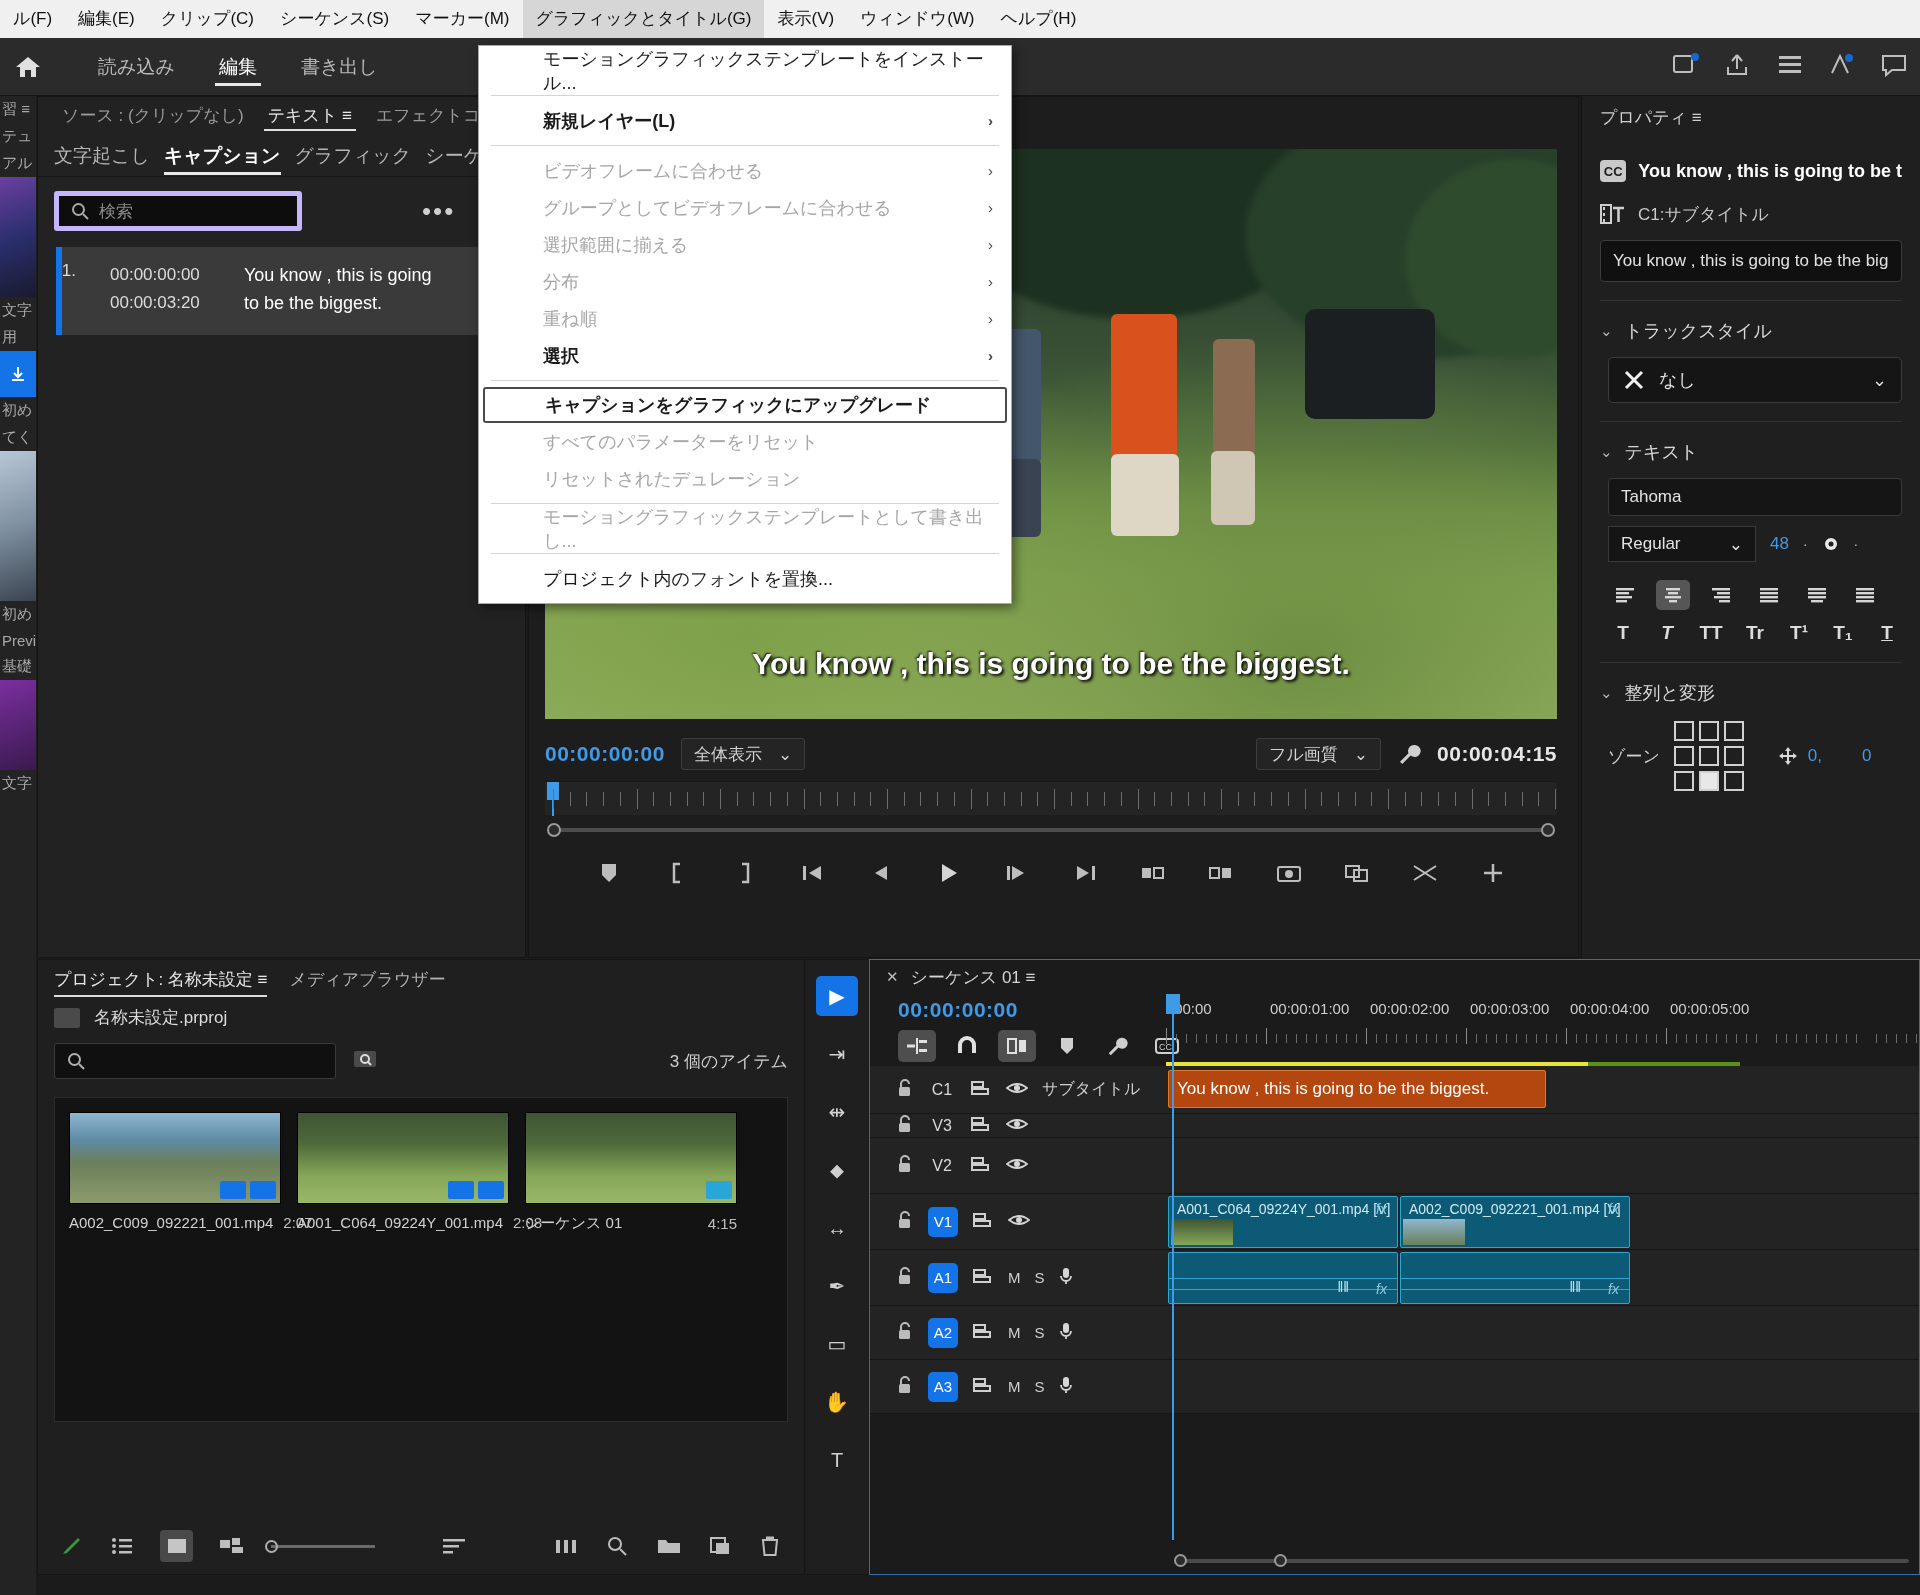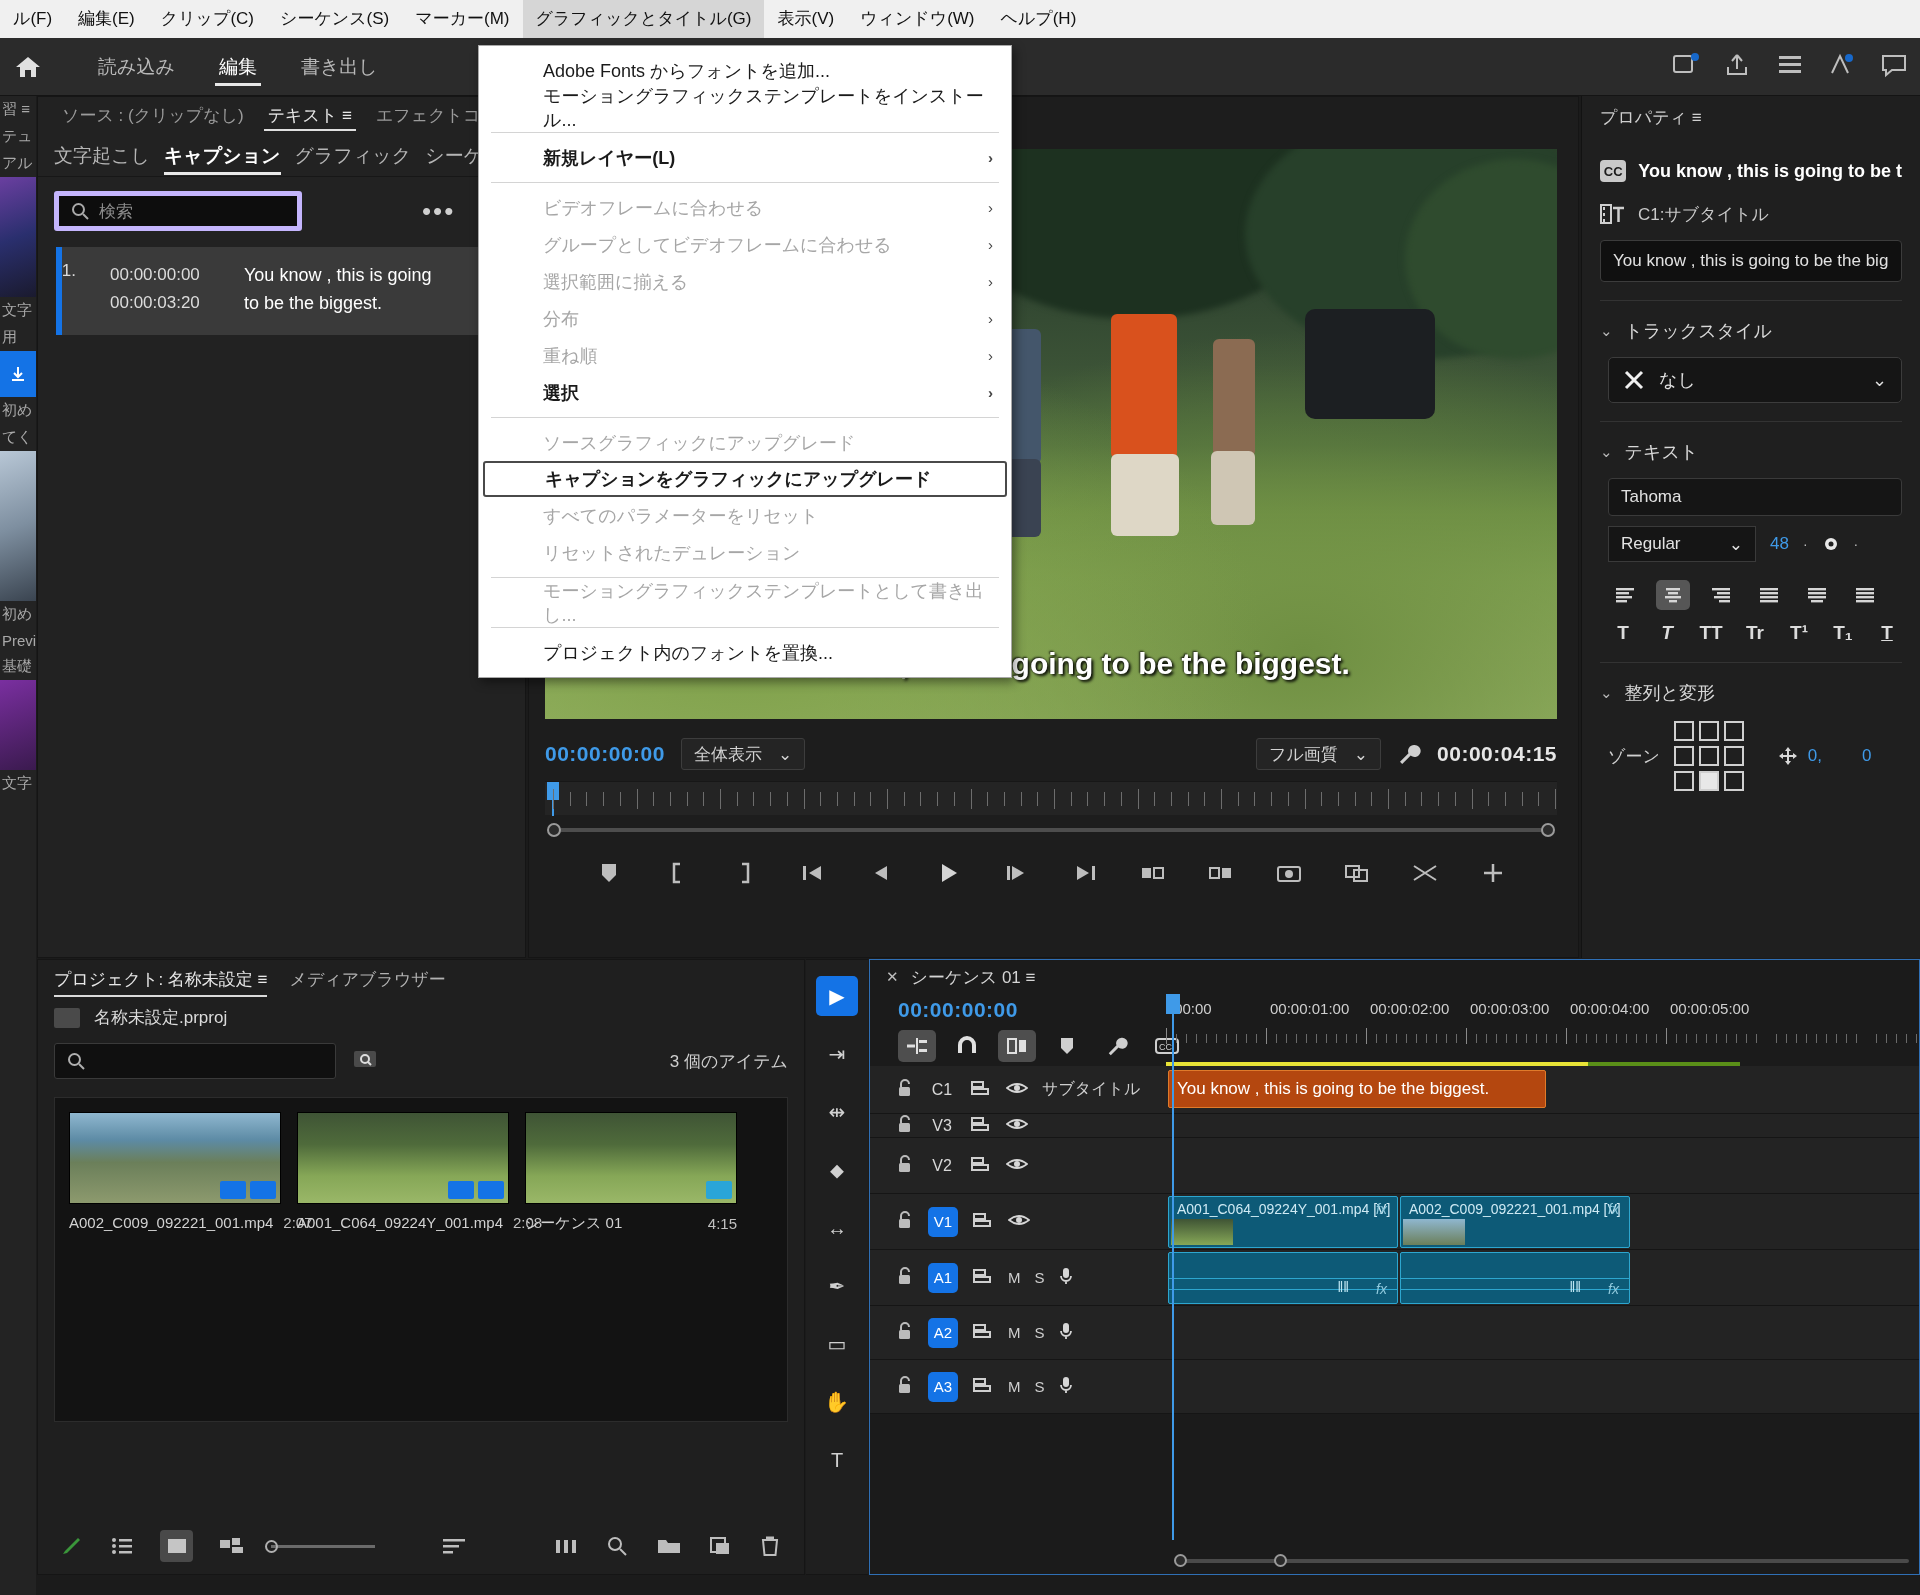--- a/index.html
+++ b/index.html
@@ -1172,23 +1172,20 @@
 
     <div class="tl-scroll">
       <div class="bar"></div>
       <span class="k" style="left:8px;top:0;"></span>
       <span class="k" style="left:108px;top:0;"></span>
     </div>
   </div>
 
   <div class="dropdown" id="dropdown">
       <div class="dd-item">
-        <span>Adobe Fonts からフォントを追加...</span>
-      </div>
-      <div class="dd-item">
         <span>モーショングラフィックステンプレートをインストール...</span>
       </div>
       <div class="dd-sep"></div>
       <div class="dd-item bold">
         <span>新規レイヤー(L)</span>
         <span class="arrow">›</span>
       </div>
       <div class="dd-sep"></div>
       <div class="dd-item dim">
         <span>ビデオフレームに合わせる</span>
@@ -1208,23 +1205,20 @@
       </div>
       <div class="dd-item dim">
         <span>重ね順</span>
         <span class="arrow">›</span>
       </div>
       <div class="dd-item bold">
         <span>選択</span>
         <span class="arrow">›</span>
       </div>
       <div class="dd-sep"></div>
-      <div class="dd-item dim">
-        <span>ソースグラフィックにアップグレード</span>
-      </div>
       <div class="dd-item hl">
         <span>キャプションをグラフィックにアップグレード</span>
       </div>
       <div class="dd-item dim">
         <span>すべてのパラメーターをリセット</span>
       </div>
       <div class="dd-item dim">
         <span>リセットされたデュレーション</span>
       </div>
       <div class="dd-sep"></div>

